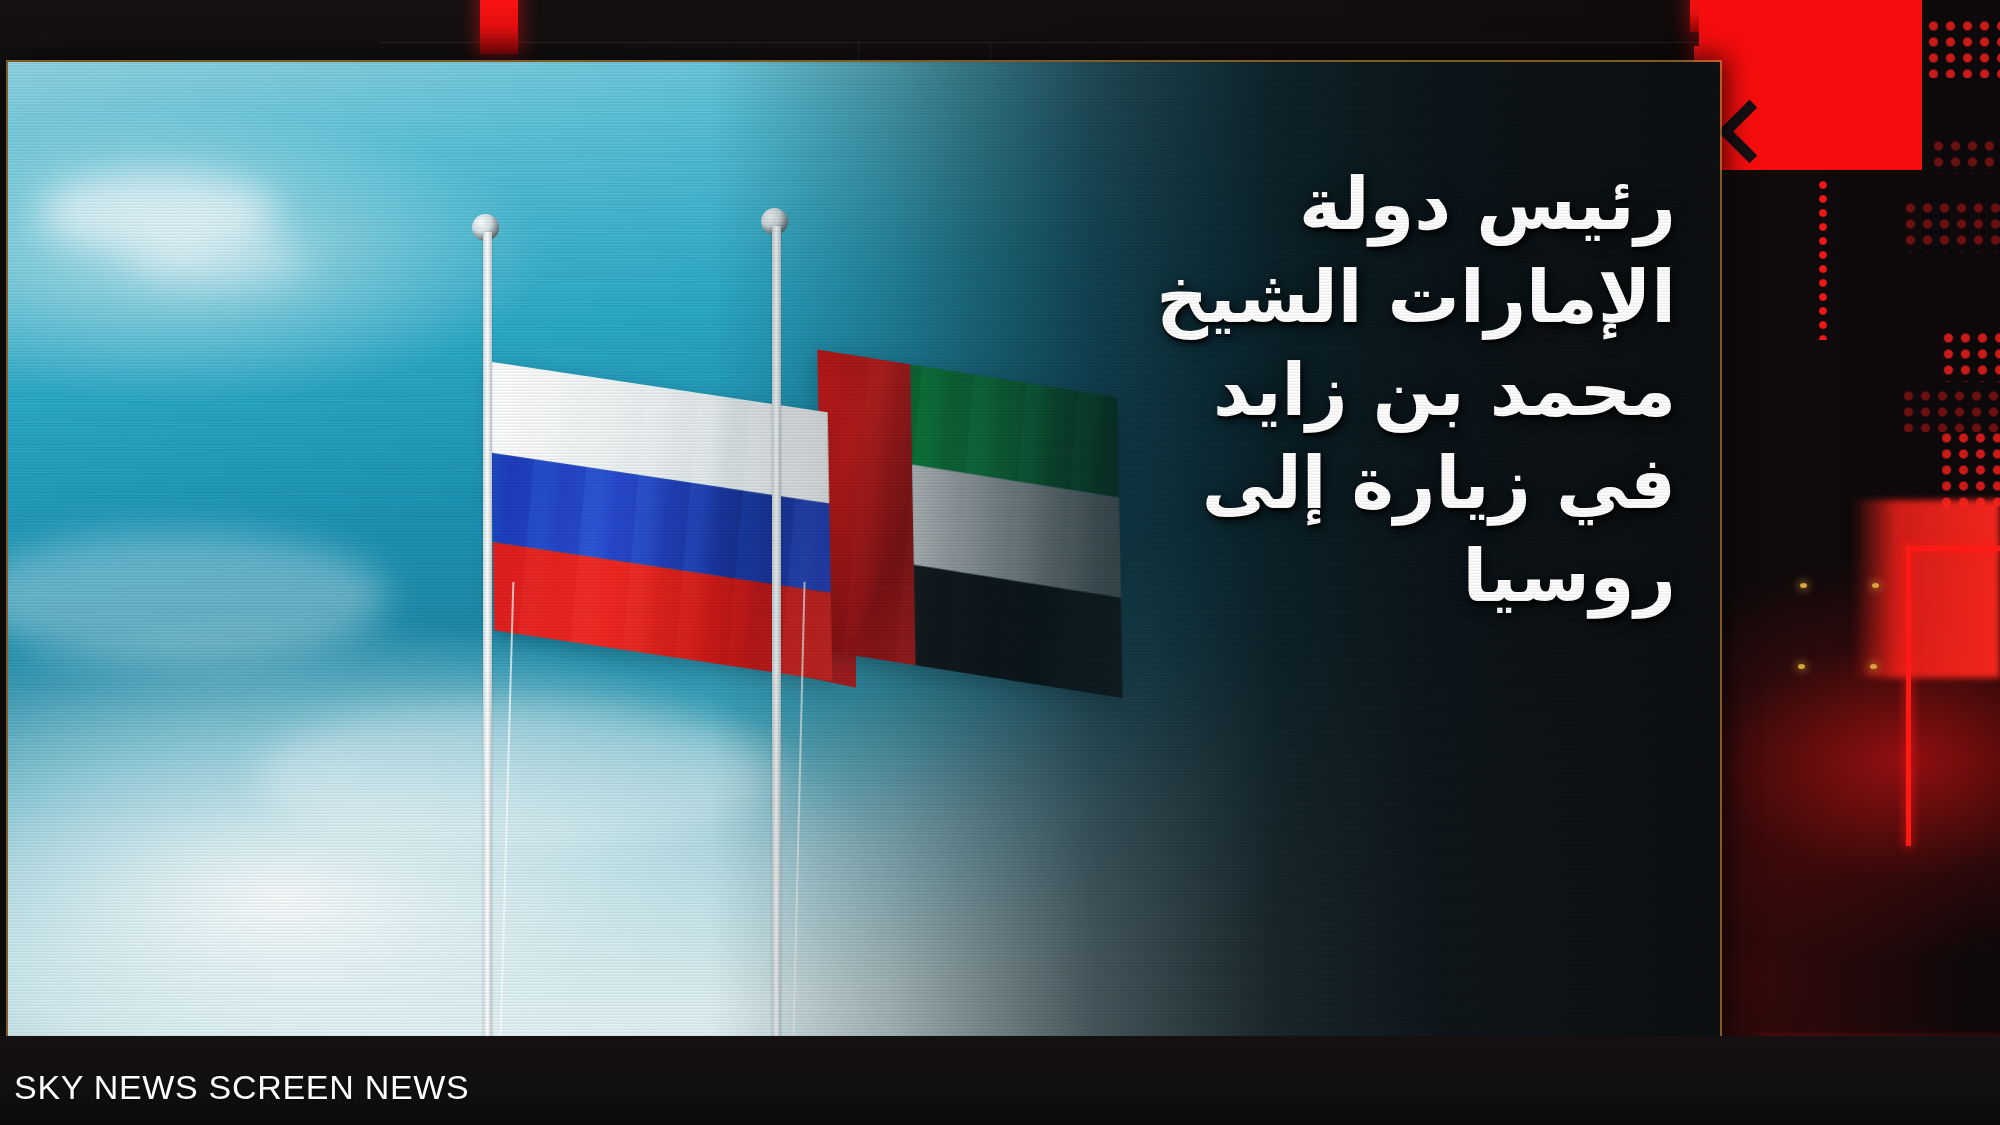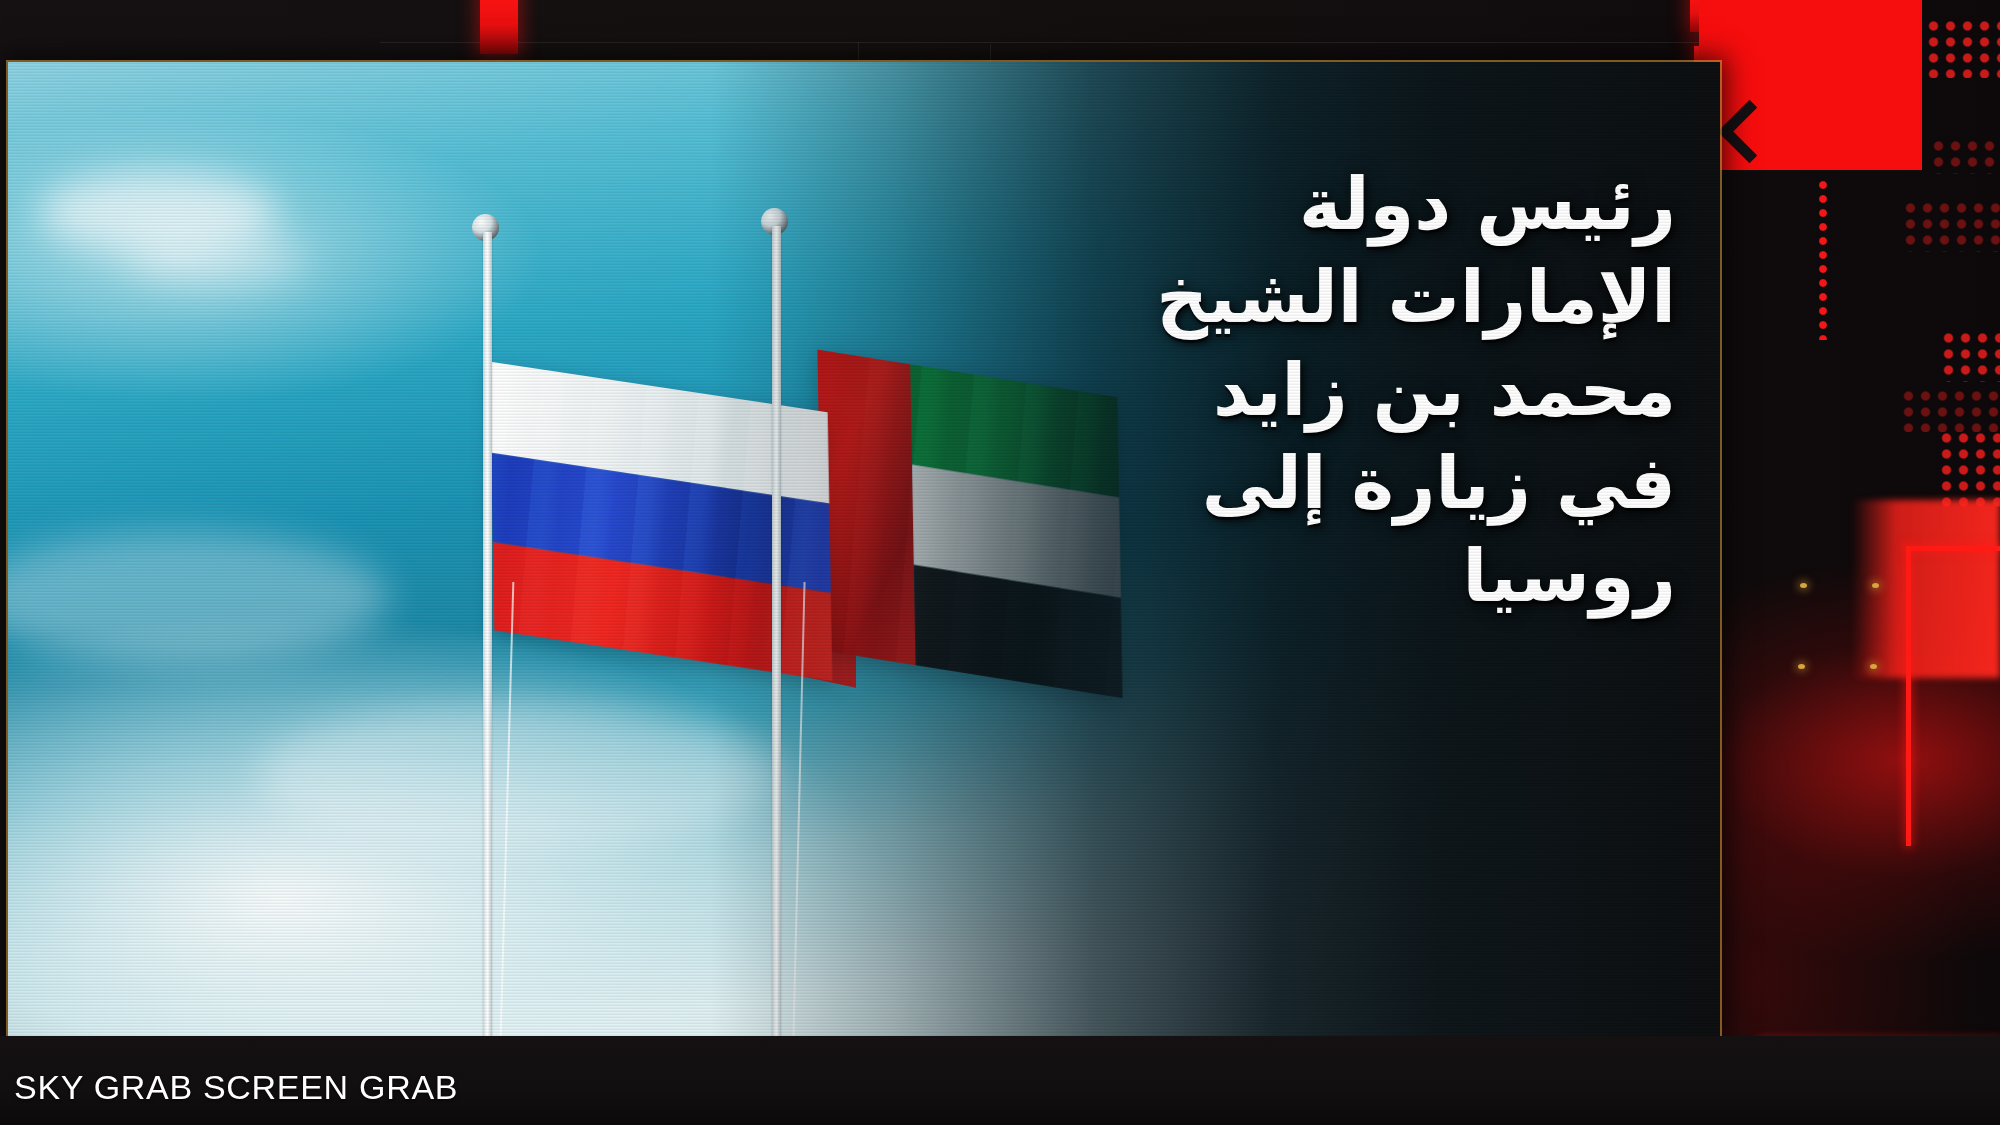--- a/index.html
+++ b/index.html
@@ -389,15 +389,15 @@
       <span class="ln">محمد بن زايد</span>
       <span class="ln">في زيارة إلى</span>
       <span class="ln">روسيا</span>
     </div>
 
     <div class="scanlines"></div>
     <div class="vignette"></div>
   </div>
 
   <div class="lower-bar"></div>
-  <div class="credit">SKY GRAB SCREEN GRAB</div>
+  <div class="credit">SKY NEWS SCREEN NEWS</div>
 
 </div>
 
 </body></html>

